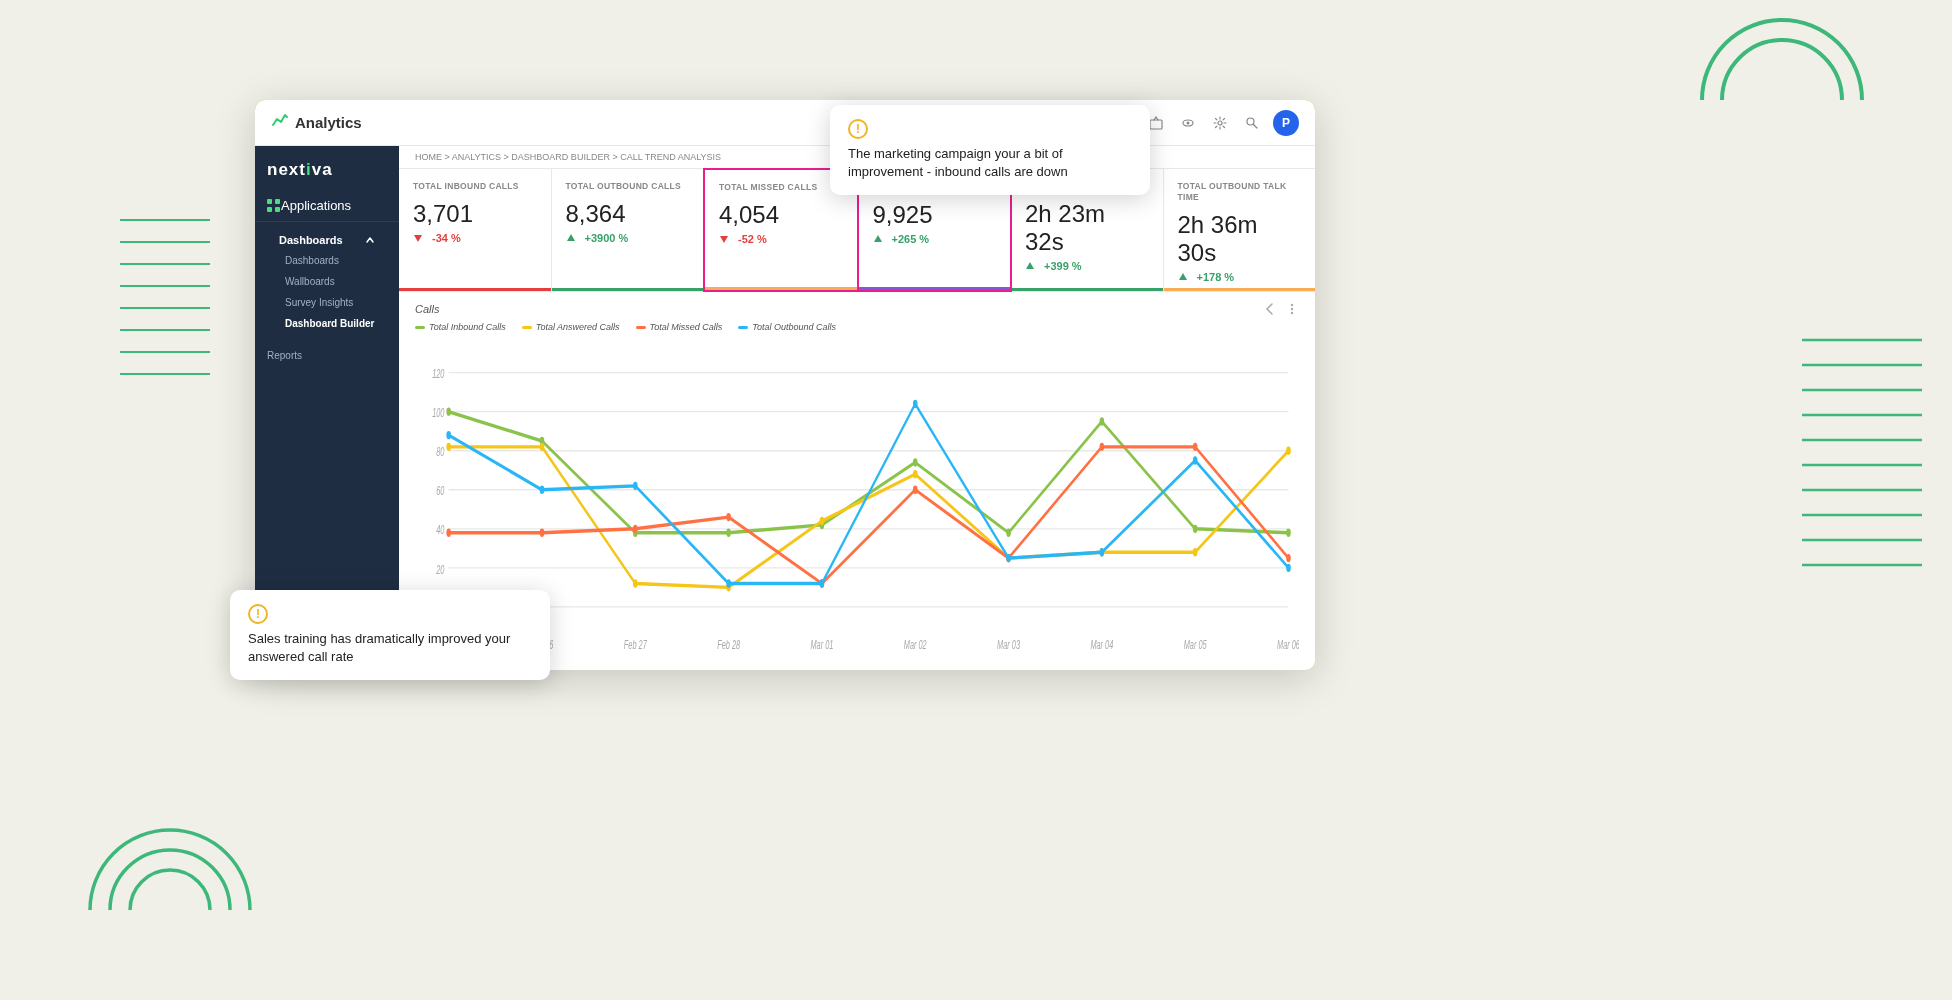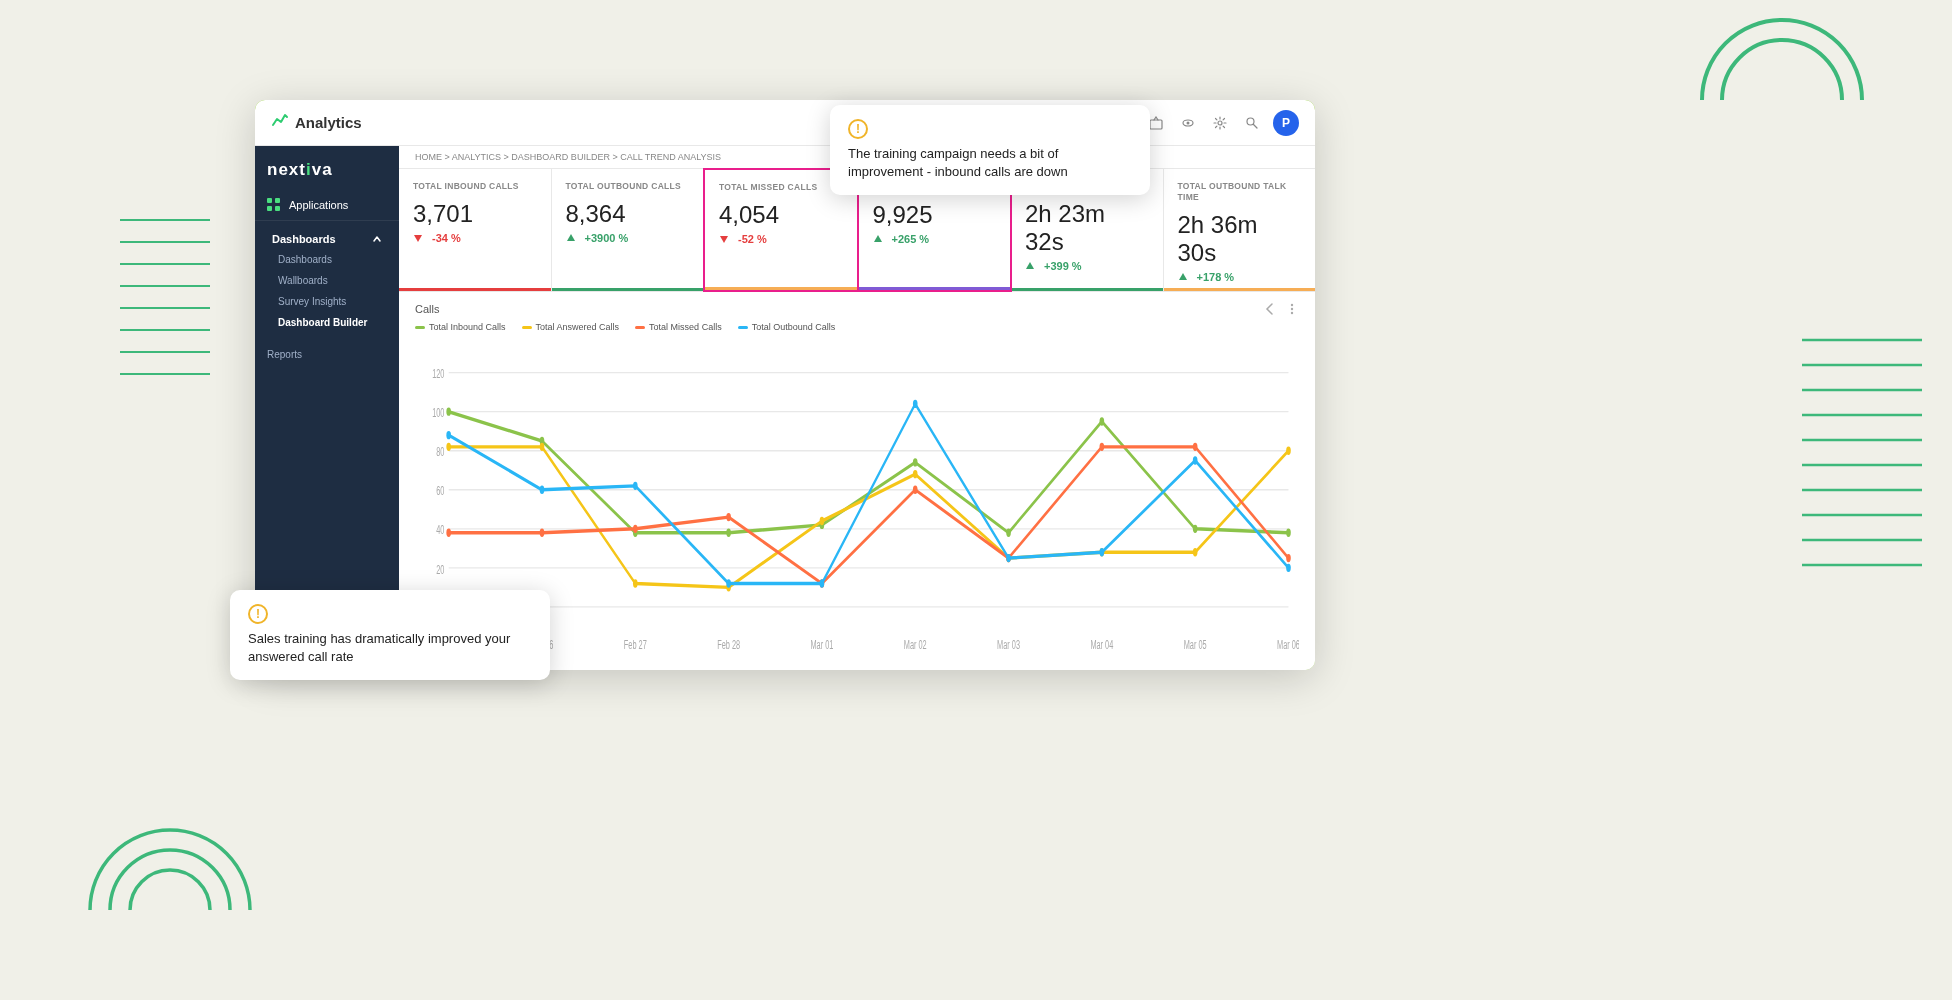--- a/index.html
+++ b/index.html
@@ -113,41 +113,40 @@
       padding: 14px 12px 10px;
       color: #fff;
       font-size: 17px;
       font-weight: 700;
       letter-spacing: 1px;
     }
     .sidebar-brand span { color: #4ade80; }
     .sidebar-apps-btn {
       display: flex;
       align-items: center;
-      gap: 8px;
       padding: 8px 12px;
       color: #fff;
-      font-size: 11px;
+      font-size: 13px;
       cursor: pointer;
     }
     .apps-grid-icon {
       display: grid;
       grid-template-columns: 1fr 1fr;
       gap: 2px;
       width: 14px; height: 14px;
     }
     .apps-grid-icon span {
       width: 5px; height: 5px;
       background: #4ade80;
       border-radius: 1px;
       display: block;
     }
     .sidebar-section {
       border-top: 1px solid rgba(255,255,255,0.08);
-      padding: 8px 5px;
+      padding: 8px 12px;
     }
     .sidebar-section-header {
       display: flex;
       align-items: center;
       justify-content: space-between;
       padding: 4px 12px;
       color: #fff;
       font-size: 11px;
       font-weight: 600;
       cursor: pointer;
@@ -239,20 +238,21 @@
 
     
     .chart-section {
       flex: 1;
       background: #fff;
       margin: 0;
       padding: 10px 16px;
       overflow: hidden;
       display: flex;
       flex-direction: column;
+      font-style: italic;
     }
     .chart-header {
       display: flex;
       align-items: center;
       justify-content: space-between;
       margin-bottom: 6px;
     }
     .chart-title {
       font-size: 11px;
       color: #555;
@@ -625,19 +625,19 @@
         </div>
       </div>
 
 
     </div>
   </div>
 </div>
 
 <div class="tooltip-bubble tooltip-bubble-1">
   <div class="tooltip-exclaim">!</div>
-  <span>The training campaign needs a bit of improvement - inbound calls are down</span>
+  <span>The marketing campaign your a bit of improvement - inbound calls are down</span>
 </div>
 
 <div class="tooltip-bubble tooltip-bubble-2">
   <div class="tooltip-exclaim">!</div>
   <span>Sales training has dramatically improved your answered call rate</span>
 </div>
 
 </body></html>

